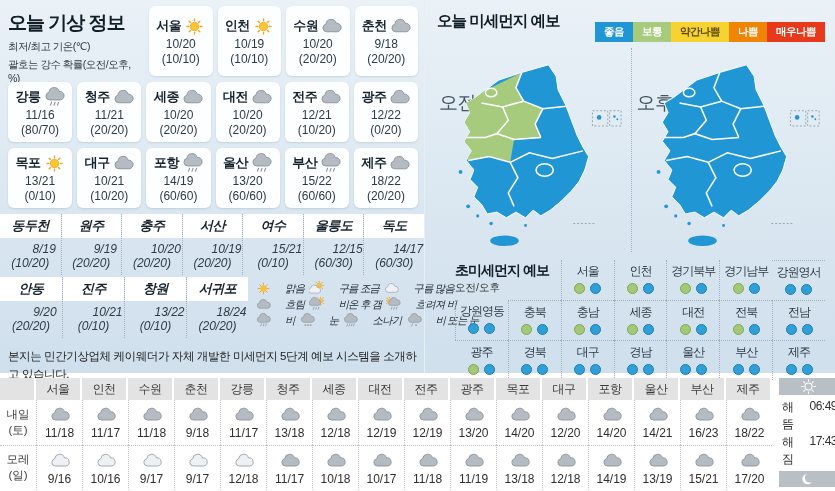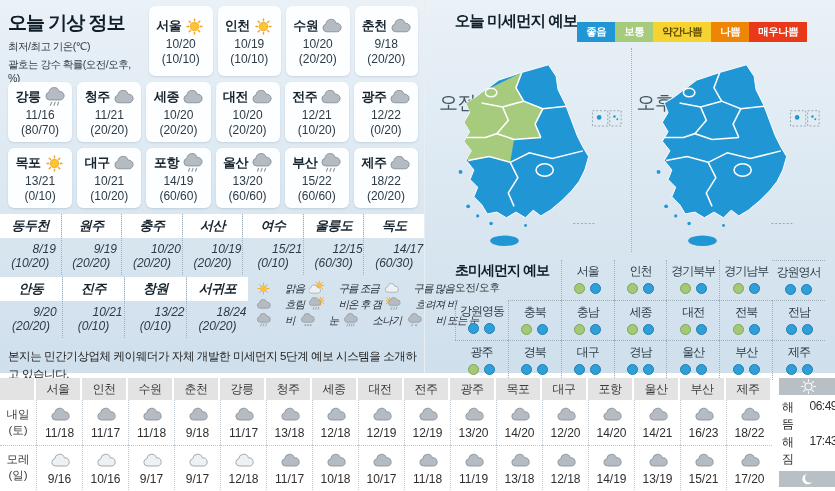--- a/index.html
+++ b/index.html
@@ -29,21 +29,21 @@
   .strip-rain{font-size:12px;color:#2c3b46;margin-bottom:5px;}
   .wx-legend{padding:3px 0 0 8px;}
   .leg-row{display:flex;align-items:center;margin-top:1px;}
   .leg-item{display:flex;align-items:center;gap:14px;font-size:10.5px;color:#1d262c;letter-spacing:-0.8px;margin-right:5px;white-space:nowrap;}
   .footer{margin-top:9px;font-size:11.5px;color:#1a1a1a;line-height:1.6;letter-spacing:-0.4px;}
   .footer-line2{display:flex;justify-content:space-between;align-items:center;padding-right:4px;}
   .source{display:flex;align-items:center;gap:1px;font-weight:bold;color:#333;}
   .kw{color:#1467b2;font-weight:bold;font-size:12px;letter-spacing:0;}
   .kw-globe{display:inline-flex;margin:0 1px;}
   
-  .dust-header{display:flex;justify-content:center;align-items:flex-start;}
+  .dust-header{display:flex;justify-content:space-between;align-items:flex-start;}
   .dust-title{font-size:15.5px;font-weight:bold;color:#111e28;letter-spacing:-1px;padding-top:5px;}
   .dust-legend{display:flex;margin-top:16px;}
   .chip{font-size:10.5px;font-weight:bold;padding:3px 9px;letter-spacing:-0.5px;white-space:nowrap;}
   .maps{display:flex;margin-top:4px;height:212px;}
   .map-block{flex:1;position:relative;}
   .map-label{font-size:19px;color:#45555f;letter-spacing:-0.5px;margin-left:2px;margin-top:44px;}
   .map-holder{position:absolute;top:15px;left:2px;width:196px;height:196px;}
   .map-sep{border-left:1px dotted #9db0be;margin:2px 3px 6px 3px;}
   .ultrafine{margin-top:2px;}
   .uf-grid{display:grid;grid-template-columns:repeat(7,1fr);margin-left:18px;}

